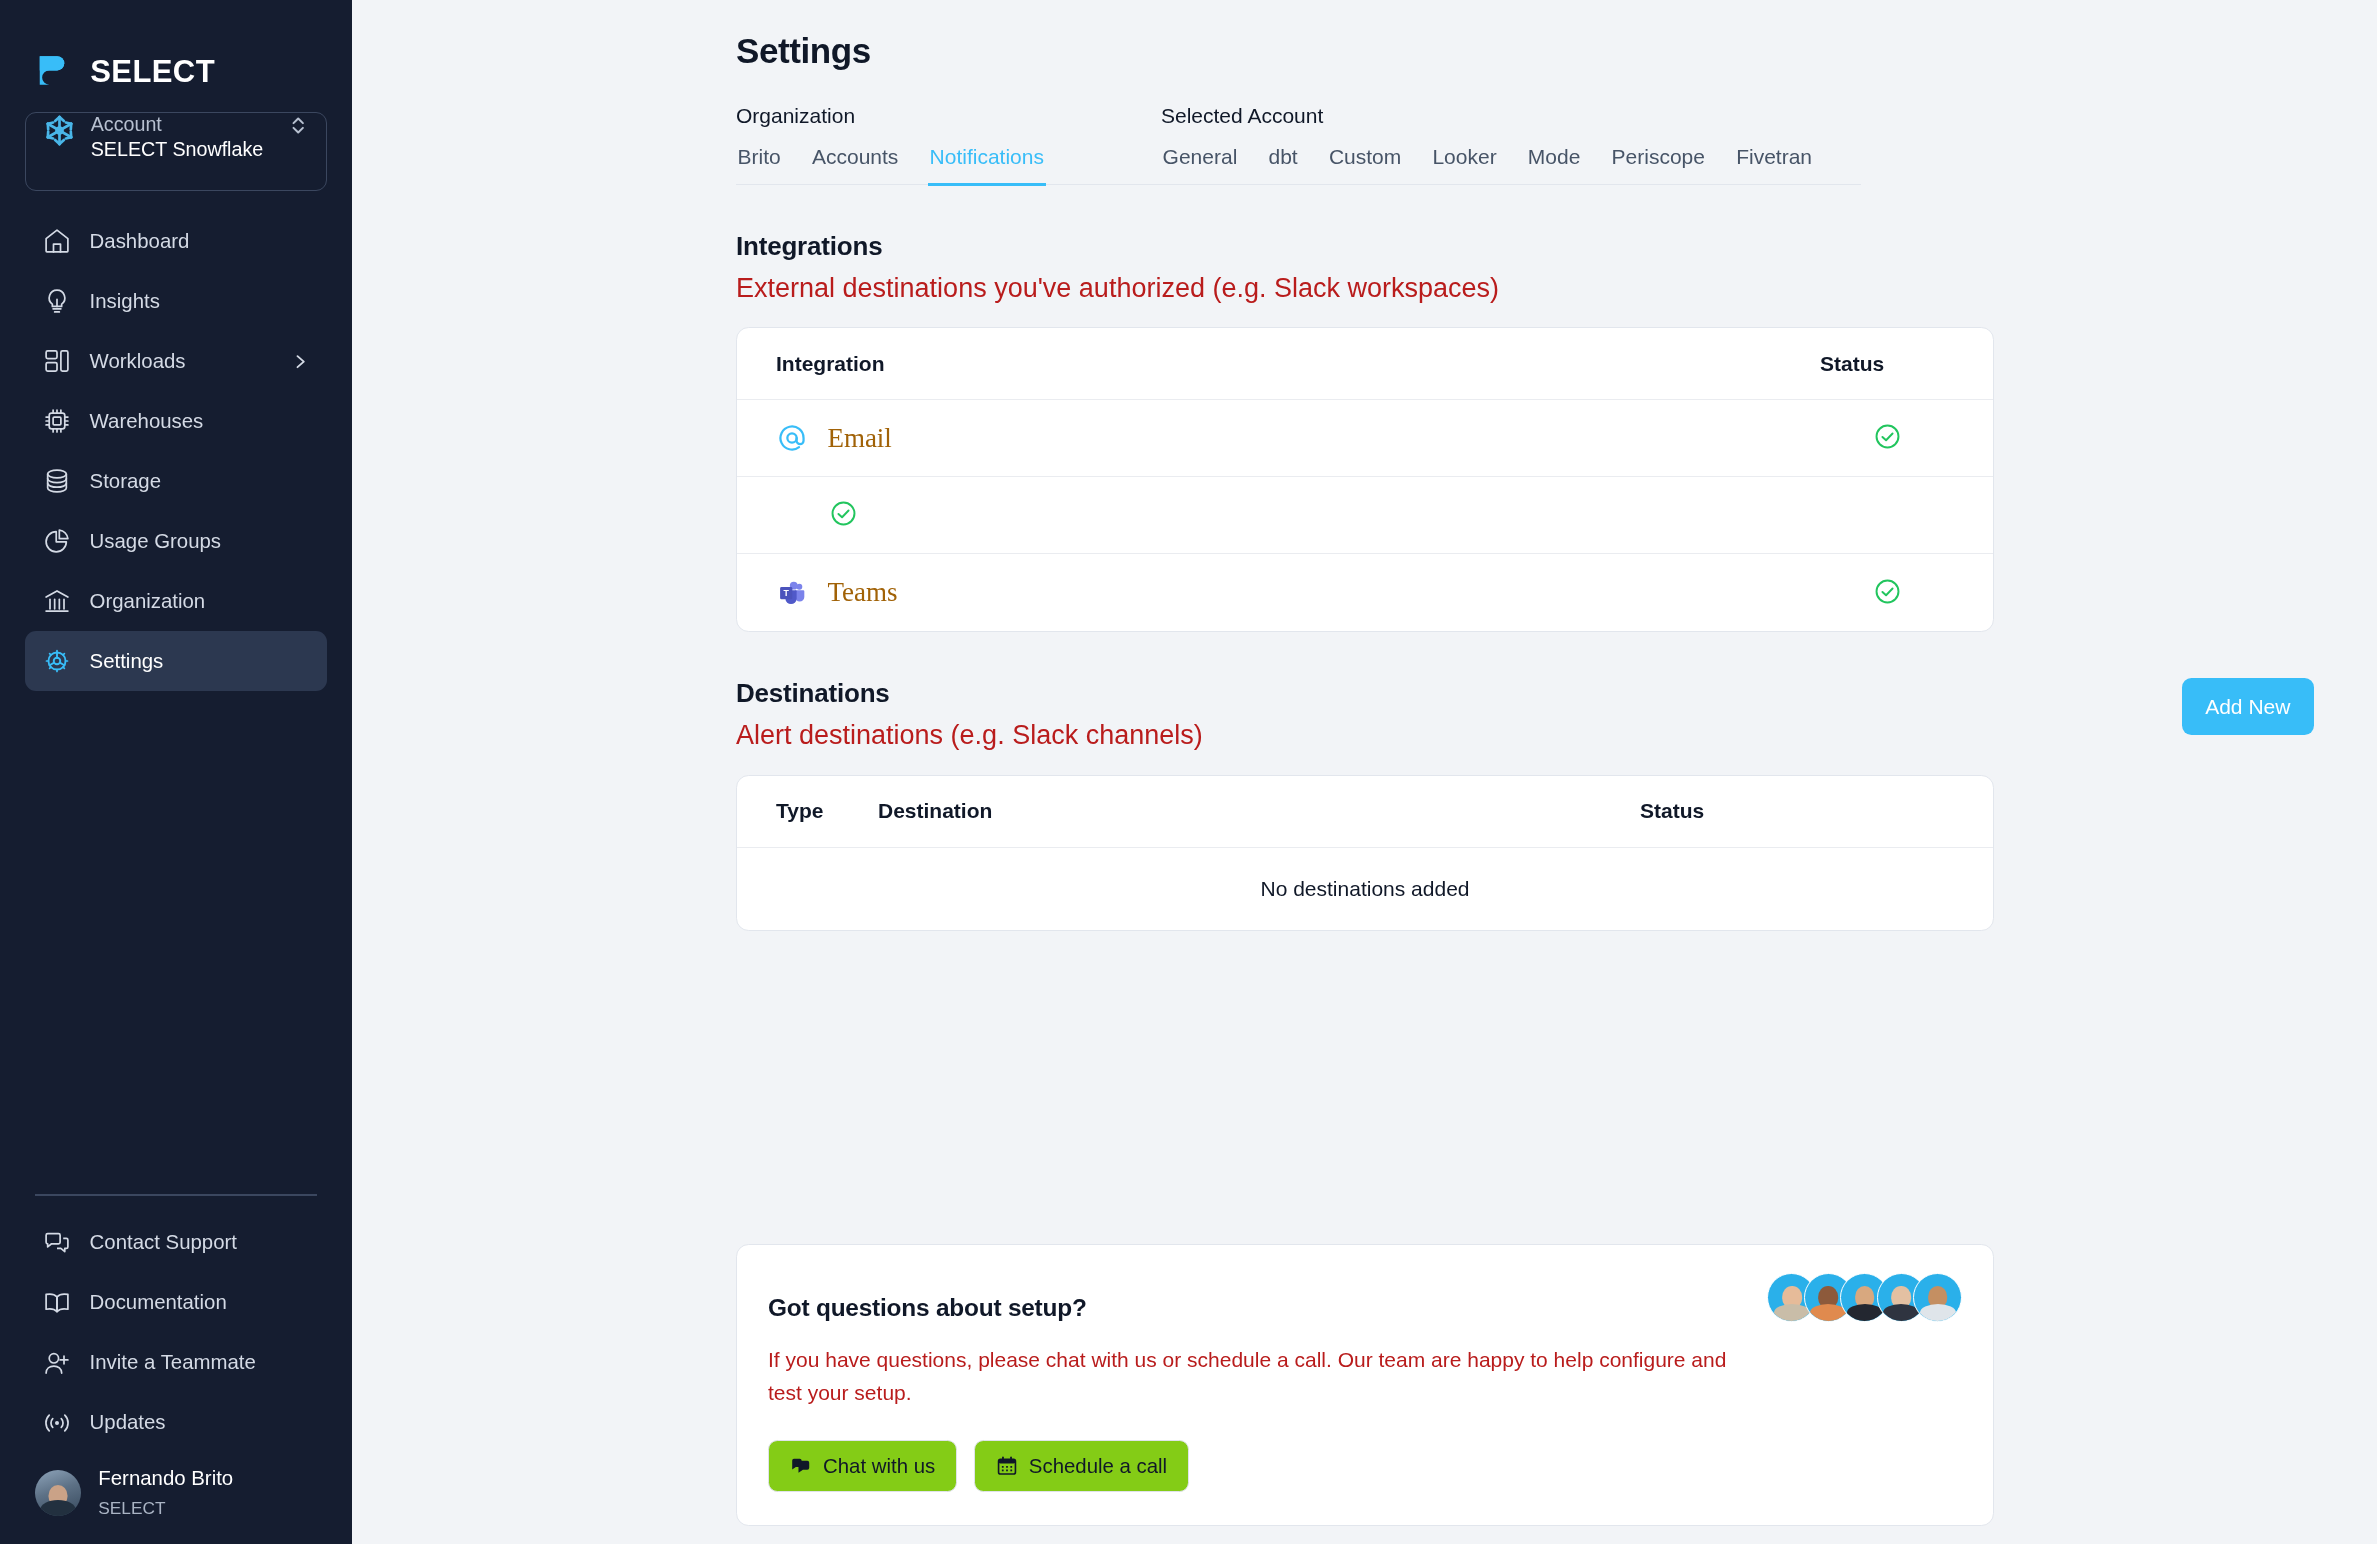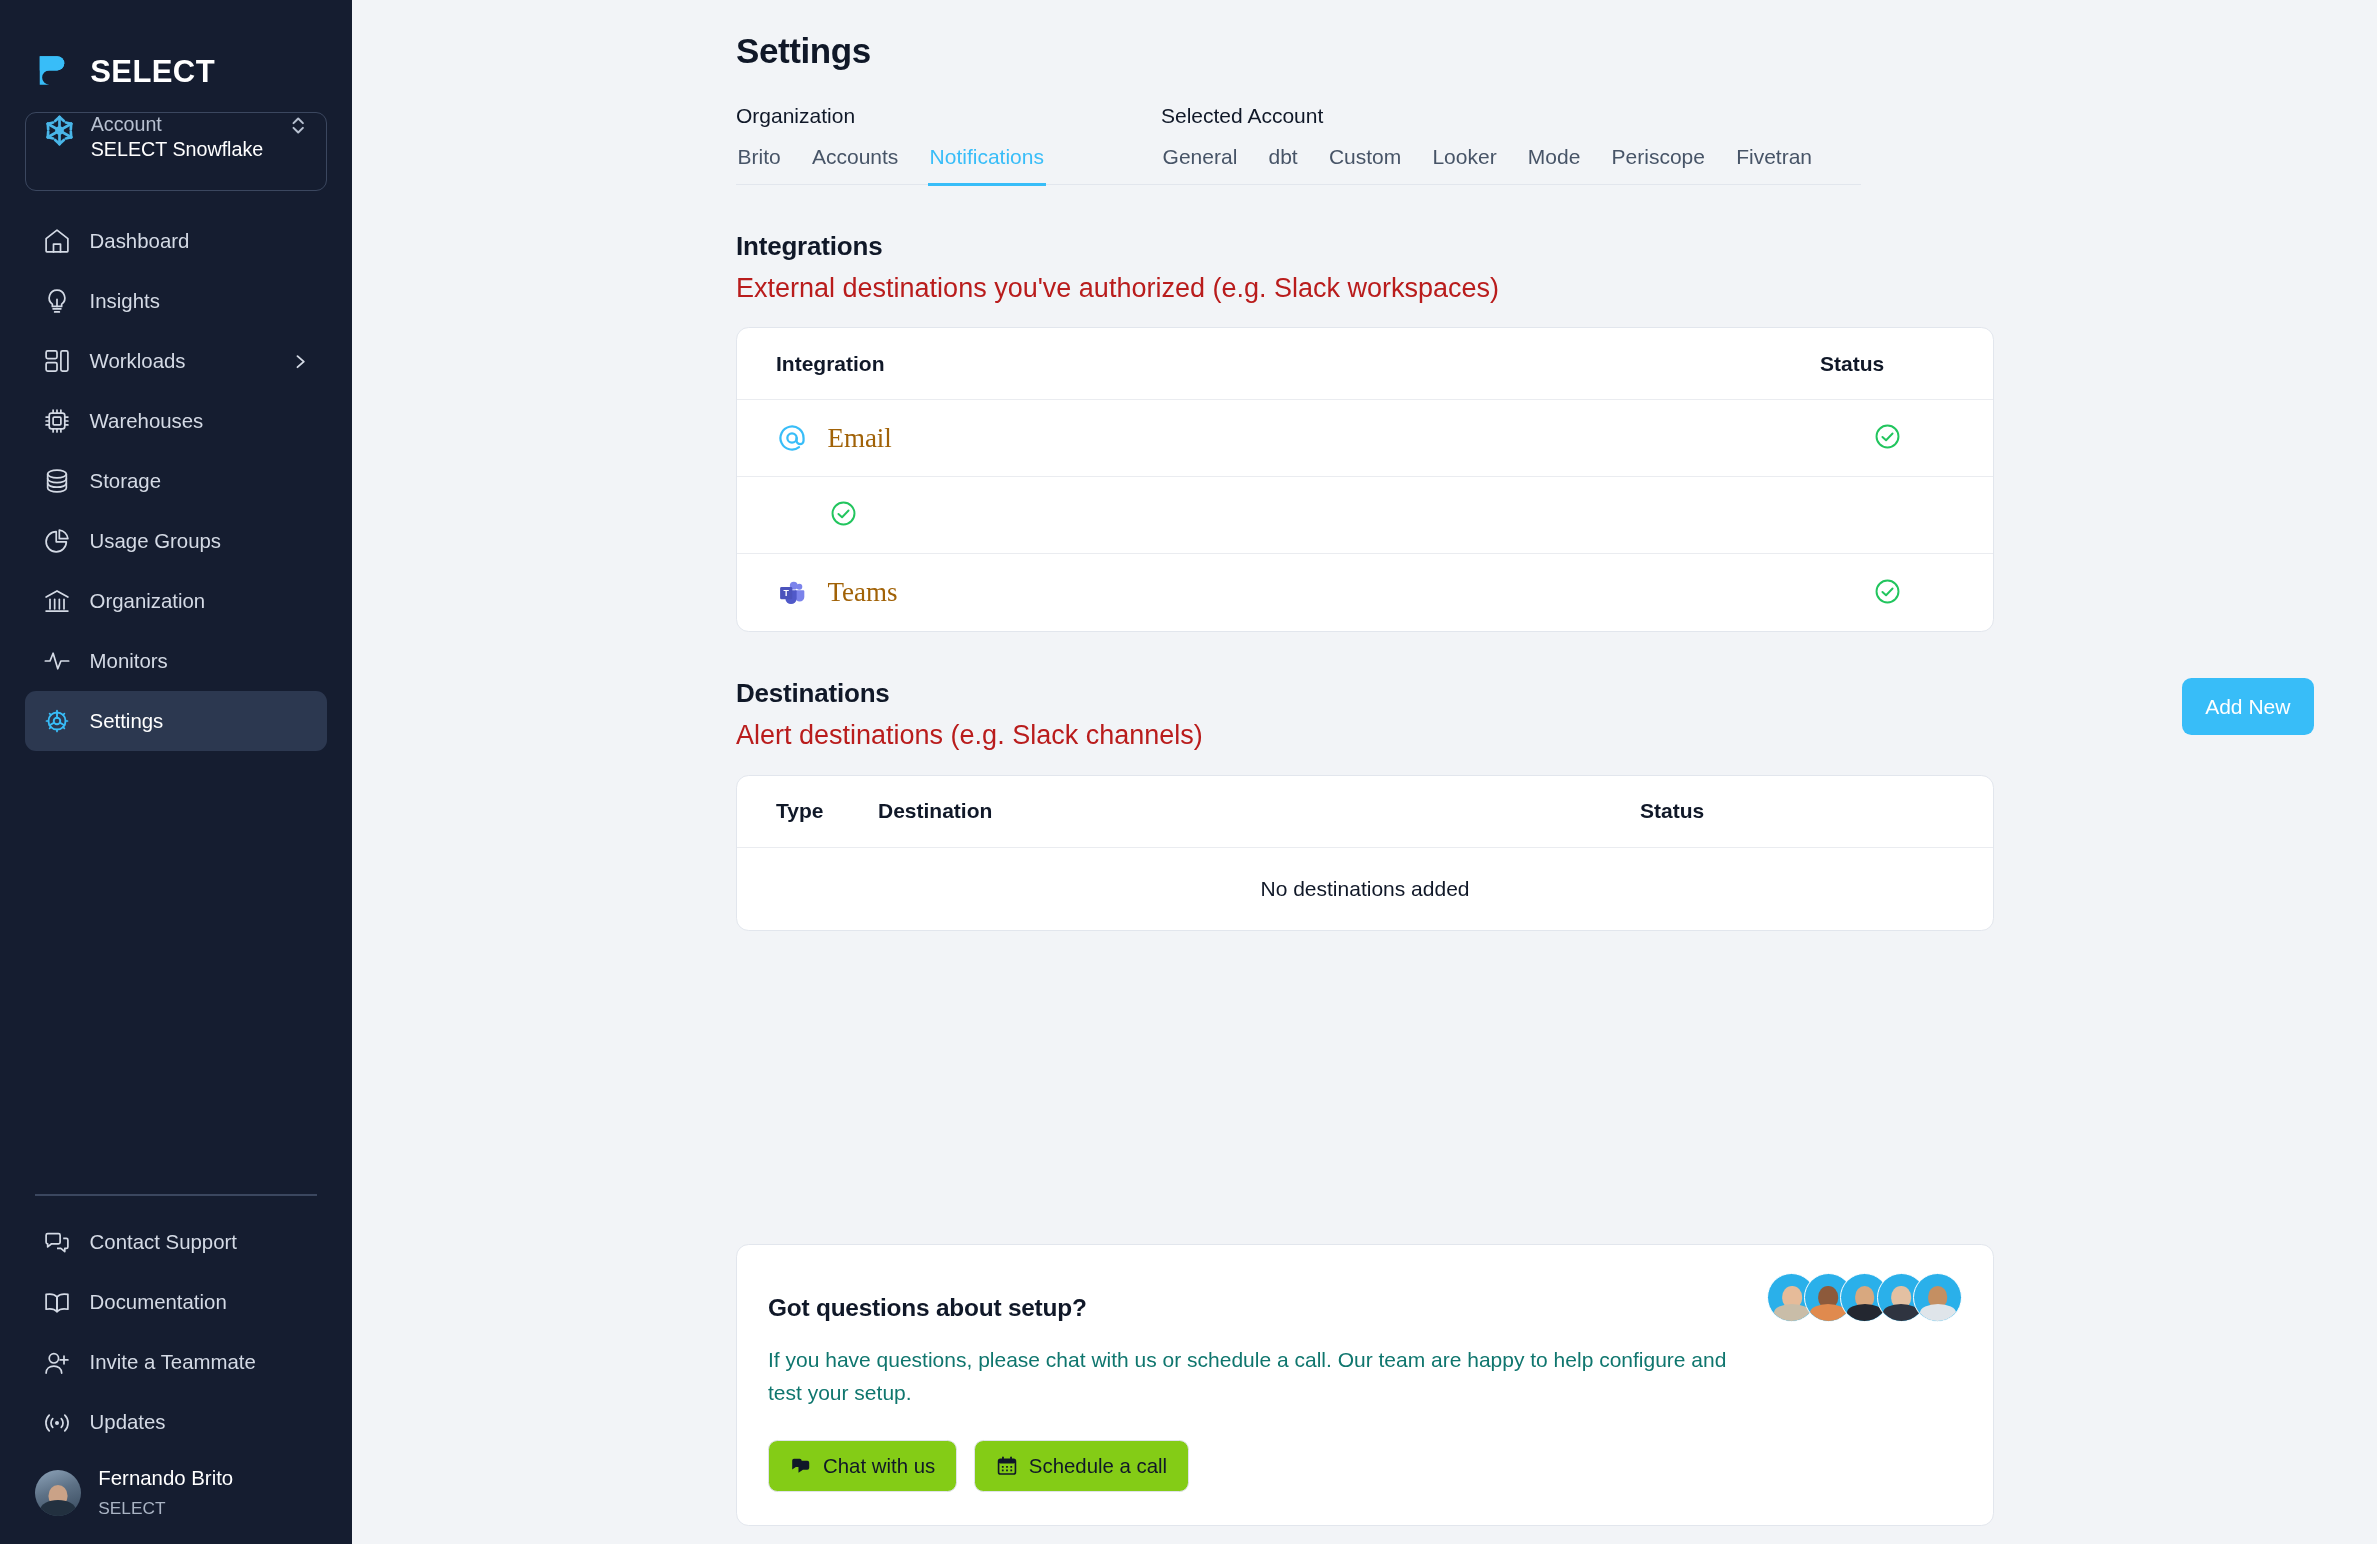--- a/index.html
+++ b/index.html
@@ -287,21 +287,21 @@
   }
   .av .abody {
     position: absolute;
     left: 50%; bottom: 0;
     transform: translateX(-50%);
     width: 36px; height: 17.3px;
     border-radius: 50% 50% 0 0;
   }
   .help-body {
     font-size: 21px;
-    color: #0f766e;
+    color: #b91c1c;
     line-height: 1.55;
     margin-top: 22px;
     max-width: 983px;
   }
   .help-actions { display: flex; gap: 17.3px; margin-top: 31px; }
   .btn-ghost {
     display: flex;
     align-items: center;
     gap: 10px;
     background: #84cc16;
@@ -458,28 +458,20 @@
           <line x1="4" y1="31" x2="32" y2="31"></line>
           <line x1="9" y1="16" x2="9" y2="28"></line>
           <line x1="15" y1="16" x2="15" y2="28"></line>
           <line x1="21" y1="16" x2="21" y2="28"></line>
           <line x1="27" y1="16" x2="27" y2="28"></line>
         </svg>
       </span>
       <span class="lbl">Organization</span>
     </div>
 
-    <div class="nav-item">
-      <span class="ico">
-        <svg viewBox="0 0 36 36" width="28" height="28" fill="none" stroke="#d4dae5" stroke-width="2.2" stroke-linecap="round" stroke-linejoin="round">
-          <polyline points="3,18 9,18 13,8 19,28 23,18 33,18"></polyline>
-        </svg>
-      </span>
-      <span class="lbl">Monitors</span>
-    </div>
 
     <div class="nav-item active">
       <span class="ico">
         <svg viewBox="0 0 36 36" width="28" height="28" fill="none" stroke="#38bdf8" stroke-width="2.4" stroke-linecap="round" stroke-linejoin="round">
           <circle cx="18" cy="18" r="11"></circle>
           <circle cx="18" cy="18" r="4.2"></circle>
           <line x1="18" y1="7" x2="18" y2="14"></line>
           <line x1="27.5" y1="23.5" x2="21.6" y2="20.1"></line>
           <line x1="8.5" y1="23.5" x2="14.4" y2="20.1"></line>
           <g stroke-width="2.2">

